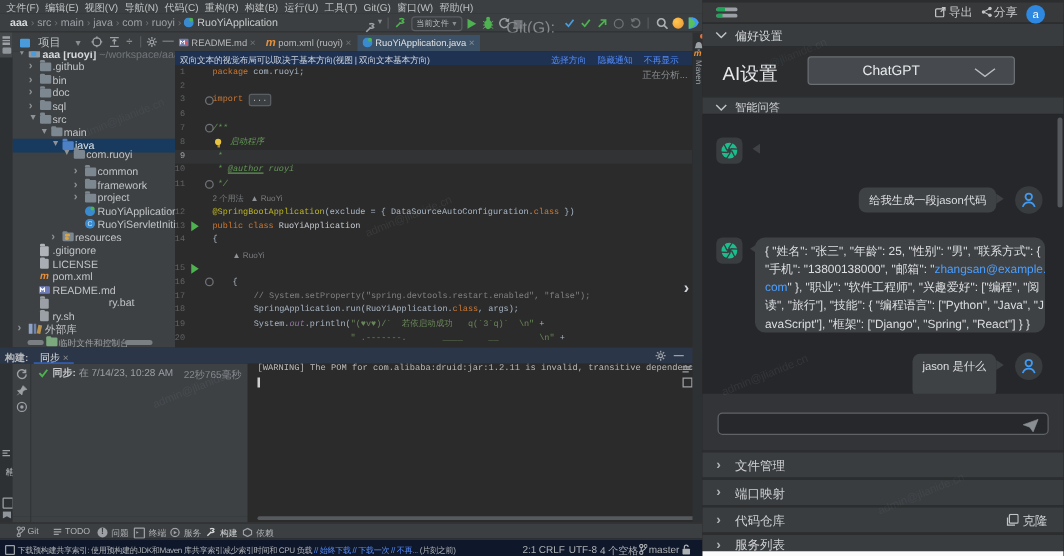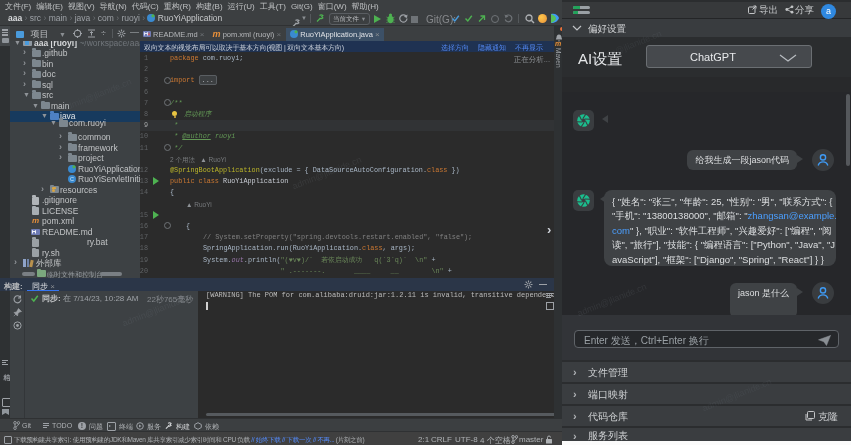--- a/index.html
+++ b/index.html
@@ -53,21 +53,21 @@
   <svg class="abs" style="left:386px;top:13px;" width="9" height="11" viewBox="0 0 9 11">
       <ellipse cx="4.5" cy="6.5" rx="3" ry="3.8" fill="#4eb251"></ellipse>
       <circle cx="4.5" cy="2" r="1.6" fill="#4eb251"></circle>
       <path d="M0.5,4 L2,5 M0.5,7 H1.8 M0.5,10 L2,8.5 M8.5,4 L7,5 M8.5,7 H7.2 M8.5,10 L7,8.5" stroke="#4eb251" stroke-width="0.8"></path>
     </svg>
   <svg class="abs" style="left:399px;top:14px;" width="9" height="9" viewBox="0 0 9 9">
       <path d="M7,2 A3.6,3.6 0 1 0 8,4.5" fill="none" stroke="#9da1a6" stroke-width="1.2"></path>
       <path d="M8.5,0.5 L8,4 L4.8,2.8 Z" fill="#9da1a6"></path>
     </svg>
   <div class="abs" style="left:411px;top:15.5px;width:7px;height:7px;background:#6f7377;"></div>
-  <div class="abs nowrap" style="left:426px;top:14px;font-size:10px;color:#87898c;">Git(G):</div>
+  <div class="abs nowrap" style="left:405px;top:14px;font-size:13px;color:#87898c;">Git(G):</div>
   <svg class="abs" style="left:451px;top:14px;" width="9" height="9" viewBox="0 0 9 9">
       <path d="M1.5,4.5 L3.8,7 L7.8,1.8" fill="none" stroke="#4a9bdc" stroke-width="1.4"></path>
     </svg>
   <svg class="abs" style="left:464px;top:14px;" width="9" height="9" viewBox="0 0 9 9">
       <path d="M1.5,4.5 L3.8,7 L7.8,1.8" fill="none" stroke="#4eb251" stroke-width="1.4"></path>
     </svg>
   <svg class="abs" style="left:477px;top:14px;" width="9" height="9" viewBox="0 0 9 9">
       <path d="M2,7.5 L7,2.5 M3.5,2 H7.5 V6" fill="none" stroke="#4eb251" stroke-width="1.3"></path>
     </svg>
   <div class="abs" style="left:491px;top:15px;width:6px;height:6px;border:1px solid #6f7377;border-radius:50%;"></div>
@@ -416,21 +416,21 @@
     <svg class="abs" style="left:165px;top:2.5px;" width="8" height="8" viewBox="0 0 9 9">
         <path d="M1,7.5 L4.5,4 M3.5,1.5 a2.4,2.4 0 0 1 3.4,0 l-1.2,1.2 1.2,1.2 a2.4,2.4 0 0 1 -3.4,0" fill="none" stroke="#d6d8da" stroke-width="1.2"></path>
       </svg>
     <span class="abs nowrap" style="left:176px;top:2.5px;font-size:7px;color:#d6d8da;">构建</span>
     <svg class="abs" style="left:194px;top:2.5px;" width="8" height="8" viewBox="0 0 8 8">
         <path d="M4,0.7 L7.3,2.5 V5.5 L4,7.3 L0.7,5.5 V2.5 Z" fill="none" stroke="#9da1a6" stroke-width="1"></path>
       </svg>
     <span class="abs nowrap" style="left:205px;top:2.5px;font-size:7px;color:#aeb1b4;">依赖</span>
   </div>
 
-  <div class="abs" style="left:0;top:431px;width:562px;height:14px;background:#404040;border-top:1px solid #2f3133;box-sizing:border-box;">
+  <div class="abs" style="left:0;top:431px;width:562px;height:14px;background:#0f172a;border-top:1px solid #2f3133;box-sizing:border-box;">
     <div class="abs" style="left:4px;top:4px;width:6px;height:6px;border:1px solid #9da1a6;border-radius:1px;"></div>
     <div class="abs nowrap" style="left:14px;top:3.5px;width:380px;overflow:hidden;font-size:6.5px;color:#aeb1b4;letter-spacing:-0.3px;">下载预构建共享索引: 使用预构建的JDK和Maven 库共享索引减少索引时间和 CPU 负载 <span style="color:#548af7;">// 始终下载 // 下载一次 // 不再...</span> (片刻之前)</div>
     <span class="abs nowrap" style="left:418px;top:3px;font-size:8px;color:#aeb1b4;">2:1</span>
     <span class="abs nowrap" style="left:431px;top:3px;font-size:8px;color:#aeb1b4;">CRLF</span>
     <span class="abs nowrap" style="left:455px;top:3px;font-size:8px;color:#aeb1b4;">UTF-8</span>
     <span class="abs nowrap" style="left:480px;top:3px;font-size:8px;color:#aeb1b4;">4 个空格</span>
     <svg class="abs" style="left:511px;top:3px;" width="7" height="9" viewBox="0 0 7 9">
         <circle cx="2" cy="1.8" r="1.3" fill="none" stroke="#aeb1b4" stroke-width="0.9"></circle>
         <circle cx="5.5" cy="1.8" r="1.2" fill="none" stroke="#aeb1b4" stroke-width="0.9"></circle>
         <circle cx="2" cy="7.2" r="1.3" fill="none" stroke="#aeb1b4" stroke-width="0.9"></circle>
@@ -478,20 +478,26 @@
     <div class="abs" style="left:0;top:37px;width:289px;height:40px;background:#2b2d2f;">
       <span class="abs nowrap" style="left:16px;top:13px;font-size:15px;color:#e5e7e9;">AI设置</span>
       <div class="abs" style="left:84px;top:8px;width:166px;height:23px;background:#46494d;border:1px solid #6b6f73;border-radius:3px;box-sizing:border-box;">
         <span class="abs nowrap" style="left:43px;top:5px;font-size:11px;color:#e8eaec;">ChatGPT</span>
         <svg class="abs" style="left:132px;top:8px;" width="18" height="8" viewBox="0 0 18 8">
             <path d="M1,1 L9,7 L17,1" stroke="#b8bcc0" stroke-width="1.2" fill="none"></path>
           </svg>
       </div>
     </div>
 
+    <div class="abs" style="left:0;top:77px;width:289px;height:15px;background:#393c3f;border-top:1px solid #2a2c2e;border-bottom:1px solid #242527;box-sizing:border-box;">
+      <svg class="abs" style="left:10px;top:5px;" width="10" height="6" viewBox="0 0 10 6">
+          <path d="M1,1 L5,5 L9,1" stroke="#c0c3c6" stroke-width="1.2" fill="none"></path>
+        </svg>
+      <span class="abs nowrap" style="left:26px;top:2px;font-size:9px;color:#cfd1d3;">智能问答</span>
+    </div>
 
     <div class="abs" style="left:0;top:92px;width:289px;height:223px;background:#26272a;">
 
       <div class="abs" style="left:11px;top:18px;width:21px;height:21px;border-radius:5px;background:#3a3d40;">
         <svg width="15" height="15" viewBox="0 0 16 16" style="margin:3px;">
             <circle cx="8" cy="8" r="6.7" fill="#1bbd8d"></circle>
             <polygon points="8,5.8 9.9,6.9 9.9,9.1 8,10.2 6.1,9.1 6.1,6.9" fill="#3a3d40"></polygon>
             <path d="M10.0,8.2 L12.6,13.5 M8.8,9.8 L5.5,14.8 M6.9,9.6 L0.9,9.3 M6.0,7.8 L3.4,2.5 M7.2,6.2 L10.5,1.2 M9.1,6.4 L15.1,6.7" stroke="#3a3d40" stroke-width="1.1" fill="none"></path>
           </svg>
       </div>
@@ -529,21 +535,20 @@
             <circle cx="7" cy="4.4" r="2.6" stroke="#3f9bf5" stroke-width="1.4" fill="none"></circle>
             <path d="M2.2,12.5 A5,5 0 0 1 11.8,12.5" stroke="#3f9bf5" stroke-width="1.4" fill="none"></path>
           </svg>
       </div>
 
       <div class="abs" style="left:284px;top:2px;width:4px;height:72px;background:#55585c;border-radius:2px;"></div>
     </div>
 
     <div class="abs" style="left:0;top:315px;width:289px;height:45px;background:#323438;">
       <div class="abs" style="left:12px;top:15px;width:265px;height:18px;background:#26282b;border:1px solid #5f6368;border-radius:4px;box-sizing:border-box;">
-        <span class="abs nowrap" style="left:9px;top:2.5px;font-size:10px;color:#9aa0a5;">Enter 发送，Ctrl+Enter 换行</span>
         <svg class="abs" style="left:243px;top:3.5px;" width="13" height="11" viewBox="0 0 13 11">
             <path d="M0.5,4.8 L12.5,0.5 L8.5,10.5 L5.8,6.7 Z M5.8,6.7 L12.5,0.5" fill="#8a8f94" stroke="#8a8f94" stroke-width="0.5"></path>
           </svg>
       </div>
     </div>
 
     <div class="abs" style="left:0;top:360px;width:289px;height:2px;background:#2b2d2f;"></div>
     <div class="abs" style="left:0;top:362px;width:289px;height:20px;background:#3a3d40;">
       <span class="abs" style="left:11px;top:4px;font-size:11px;color:#b0b3b6;font-weight:bold;">›</span>
       <span class="abs nowrap" style="left:26px;top:4px;font-size:10px;color:#cfd1d3;">文件管理</span>

